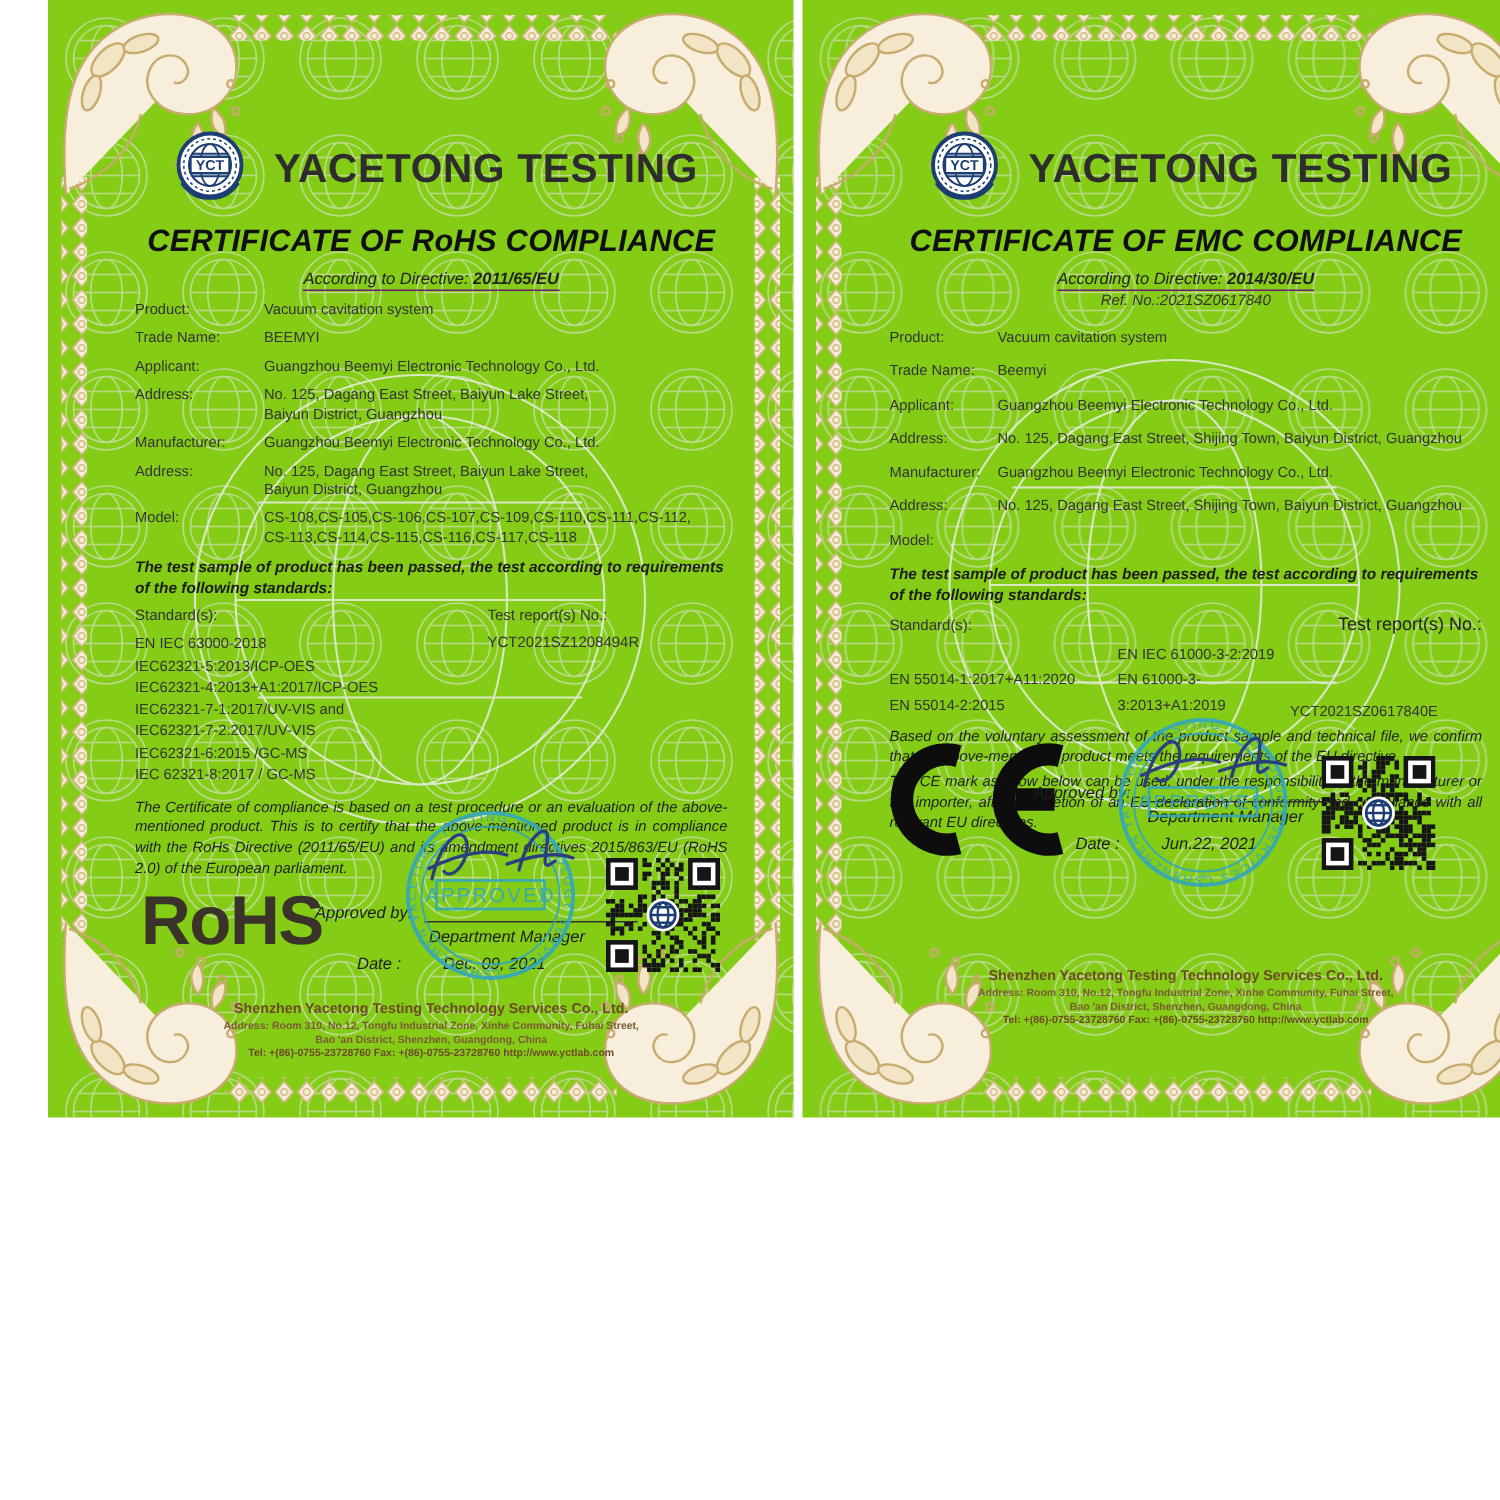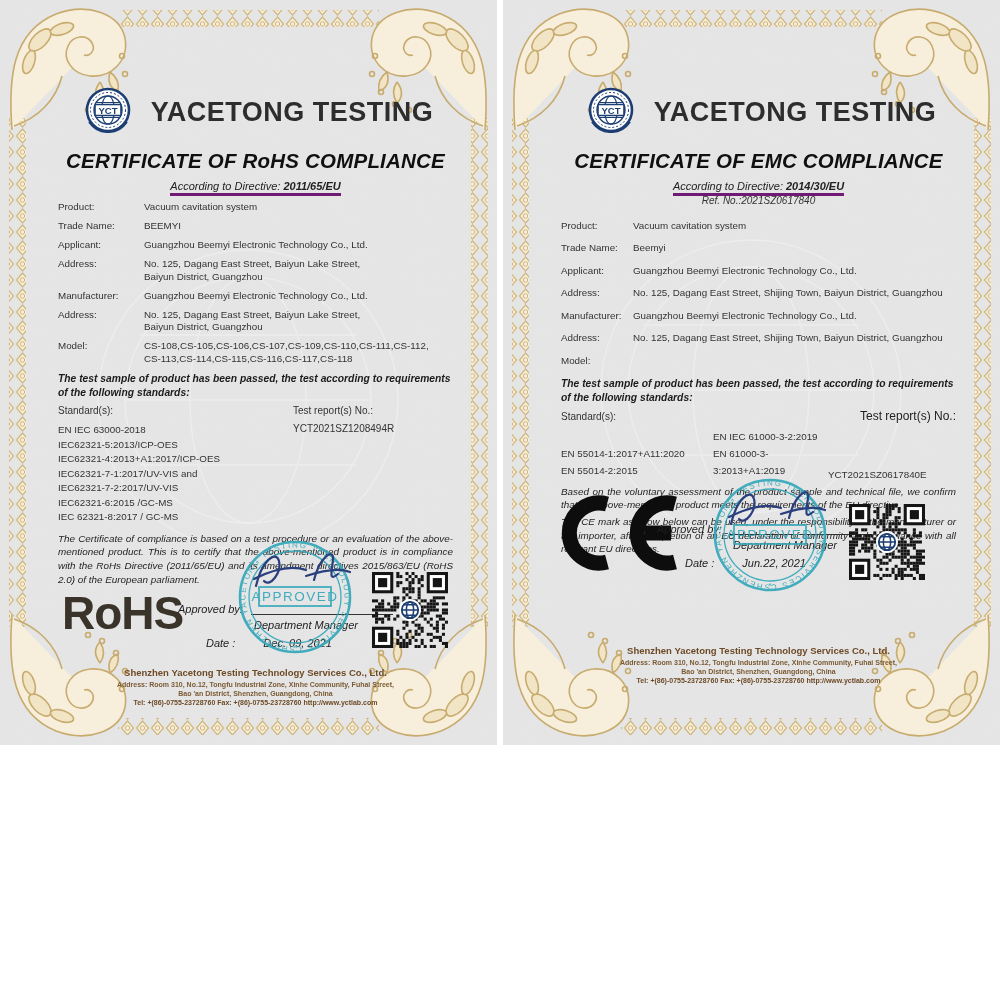--- a/index.html
+++ b/index.html
@@ -1,27 +1,27 @@
 <!DOCTYPE html>
 <html><head>
 <meta charset="utf-8">
 <style>
   html,body{margin:0;padding:0;background:#ffffff;}
   body{width:1000px;height:1000px;position:relative;font-family:"Liberation Sans",sans-serif;color:#222;}
   .stage{position:absolute;top:0;left:0;width:1000px;height:1000px;background:#fff;}
-  .cert{position:absolute;top:0;width:497px;height:745px;background:#e5e5e5;overflow:hidden;}
+  .cert{position:absolute;top:0;width:497px;height:745px;background:#84cc16;overflow:hidden;margin-left:32px;}
   #cert-rohs{left:0;}
   #cert-emc{left:503px;}
   .bgsvg{position:absolute;inset:0;}
   .content{position:absolute;left:58px;right:44px;top:84px;bottom:18px;}
   .hdr{display:flex;align-items:center;justify-content:center;gap:13px;height:56px;}
   .org-name{font-size:27px;font-weight:bold;color:#2d2d2d;letter-spacing:.5px;white-space:nowrap;}
   .cert-title{margin:9px 0 0 0;text-align:center;font-size:20.5px;font-weight:bold;font-style:italic;color:#101010;letter-spacing:.2px;white-space:nowrap;}
   .directive{margin-top:7px;text-align:center;font-size:11px;font-style:italic;color:#222;}
-  .directive .u{border-bottom:3px solid #701a75;padding-bottom:1px;}
+  .directive .u{border-bottom:1px solid #701a75;padding-bottom:1px;}
   .directive b{font-weight:bold;}
   .refno{margin-top:3px;text-align:center;font-size:10px;font-style:italic;color:#333;}
   .fields{margin-top:9px;}
   .frow{display:flex;font-size:9.8px;color:#333;margin-bottom:6px;line-height:1.32;}
   .frow .lbl{flex:none;}
   #cert-rohs .frow .lbl{width:86px;}
   #cert-emc .frow .lbl{width:72px;}
   #cert-emc .frow{margin-bottom:9.5px;}
   .frow .val{white-space:pre-line;}
   .passed{margin-top:4px;font-size:10.3px;font-style:italic;font-weight:600;color:#1c1c1c;line-height:1.32;}

